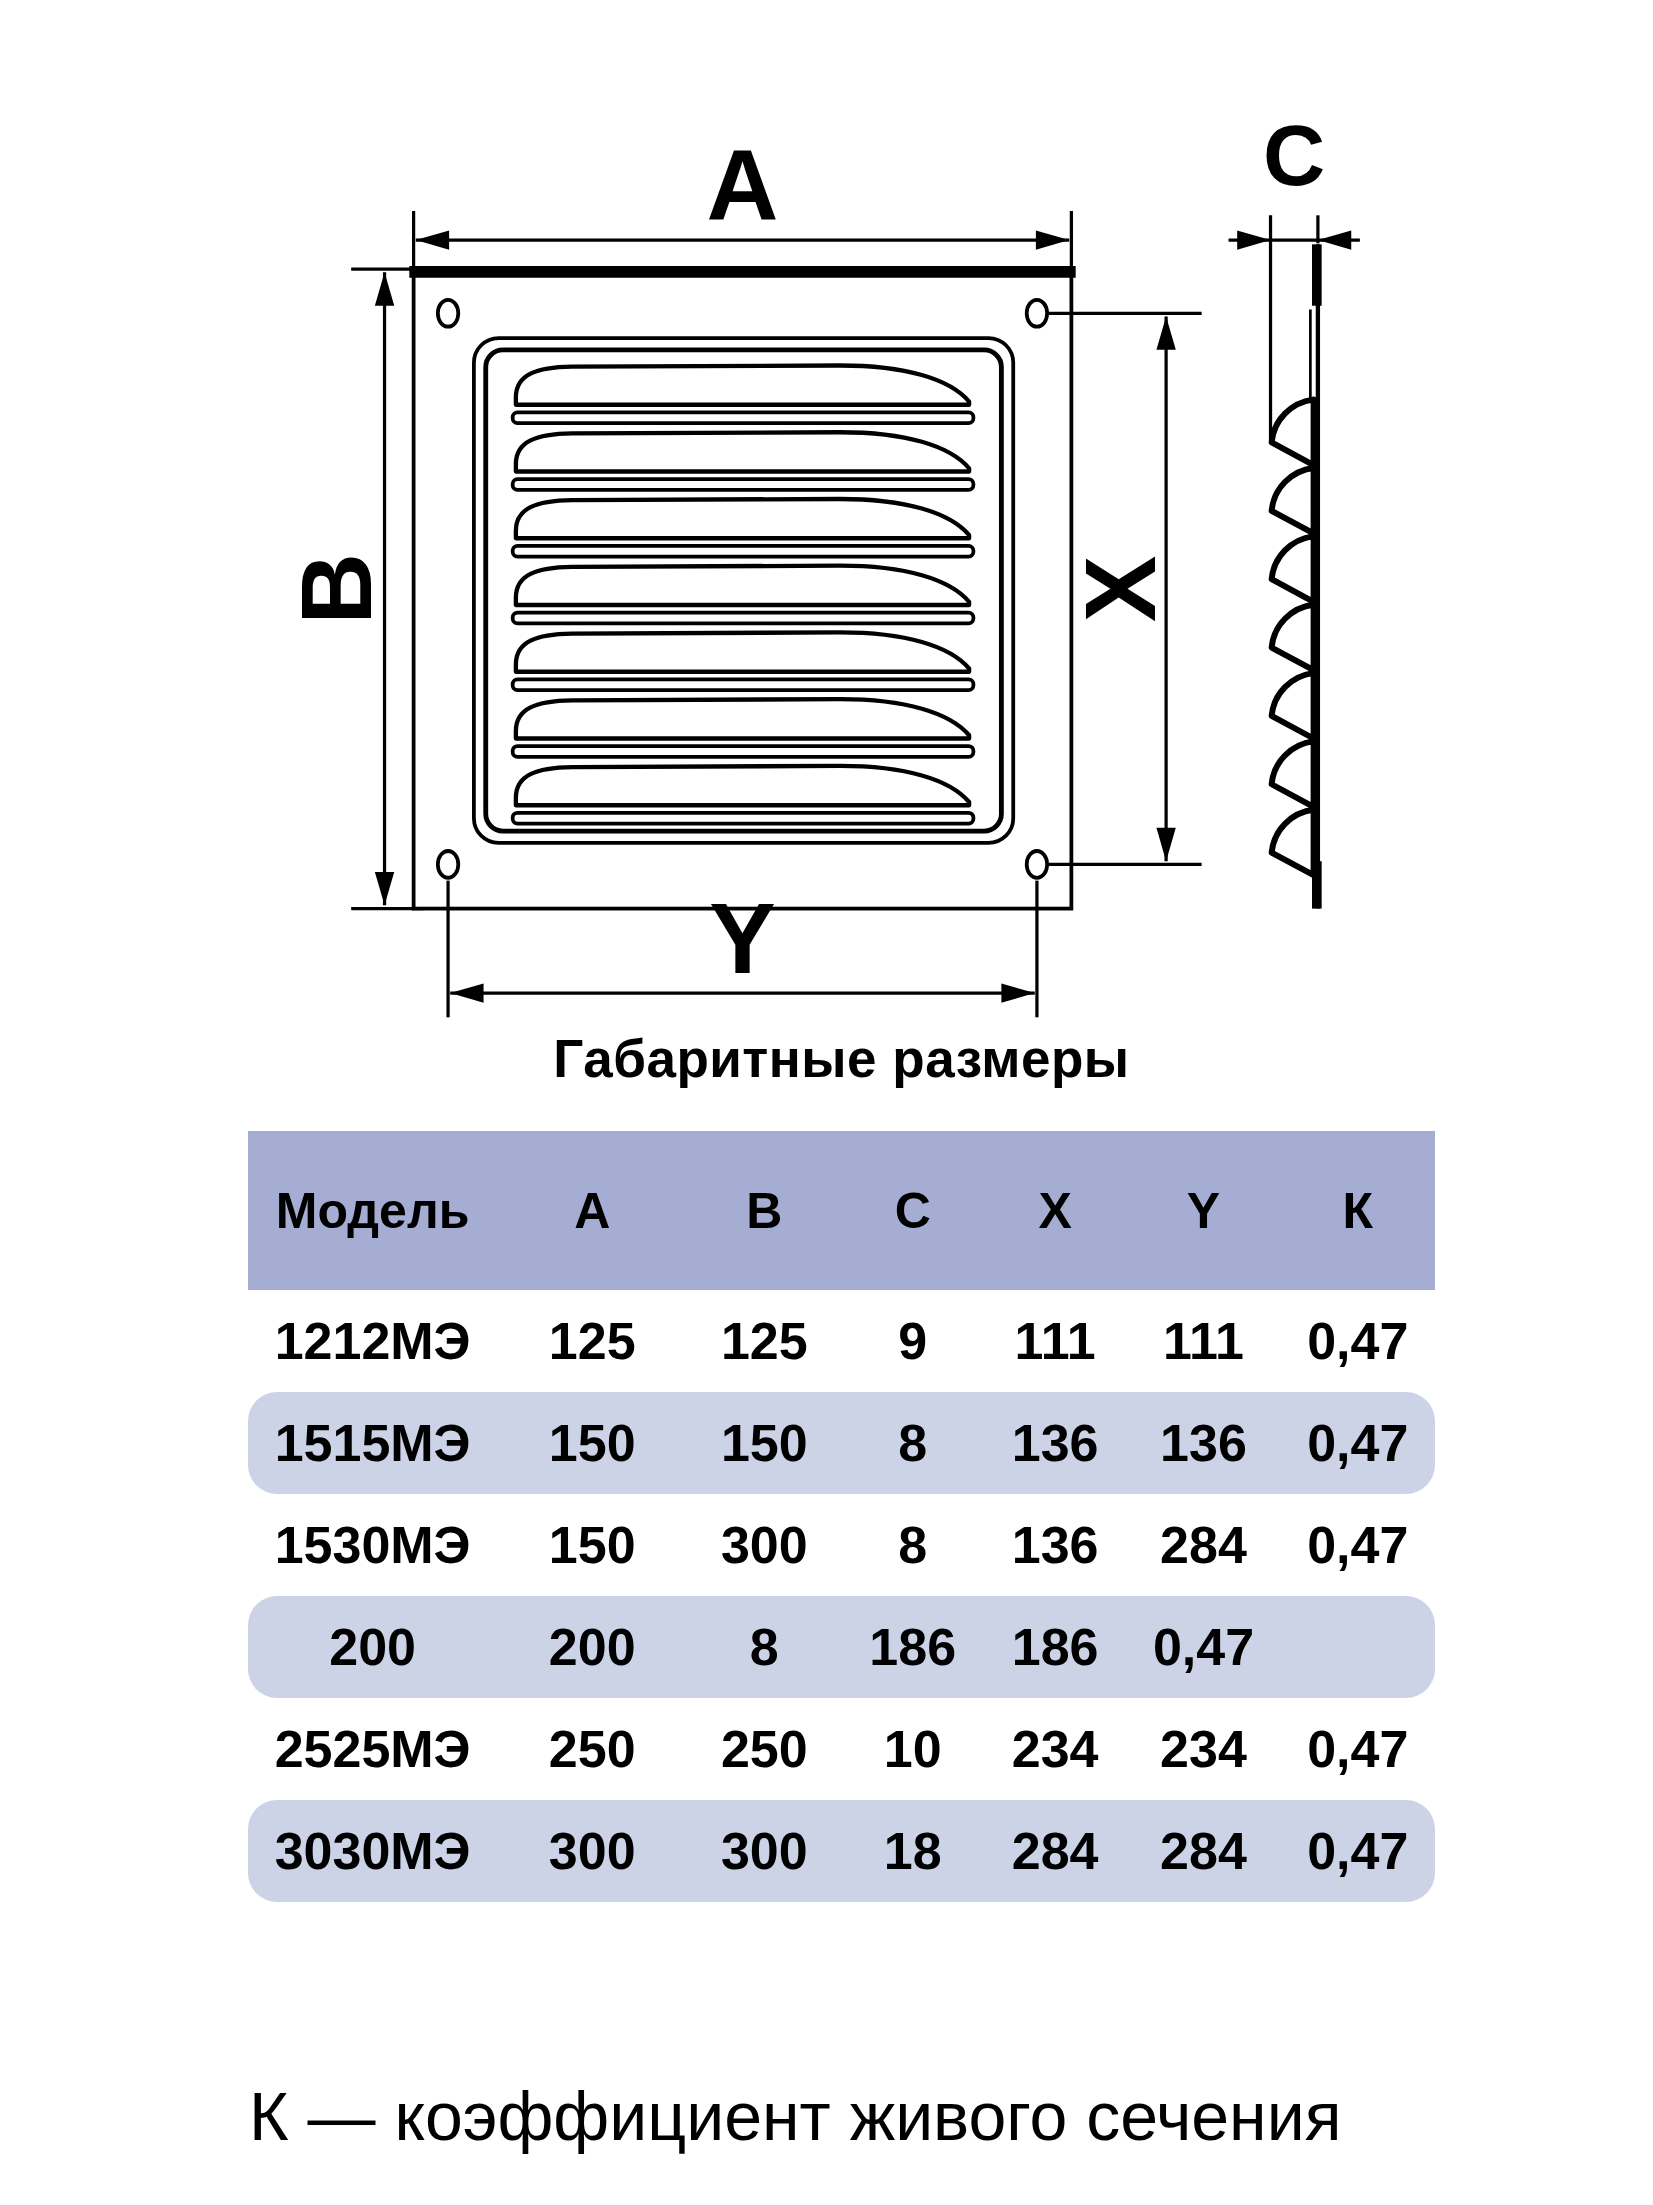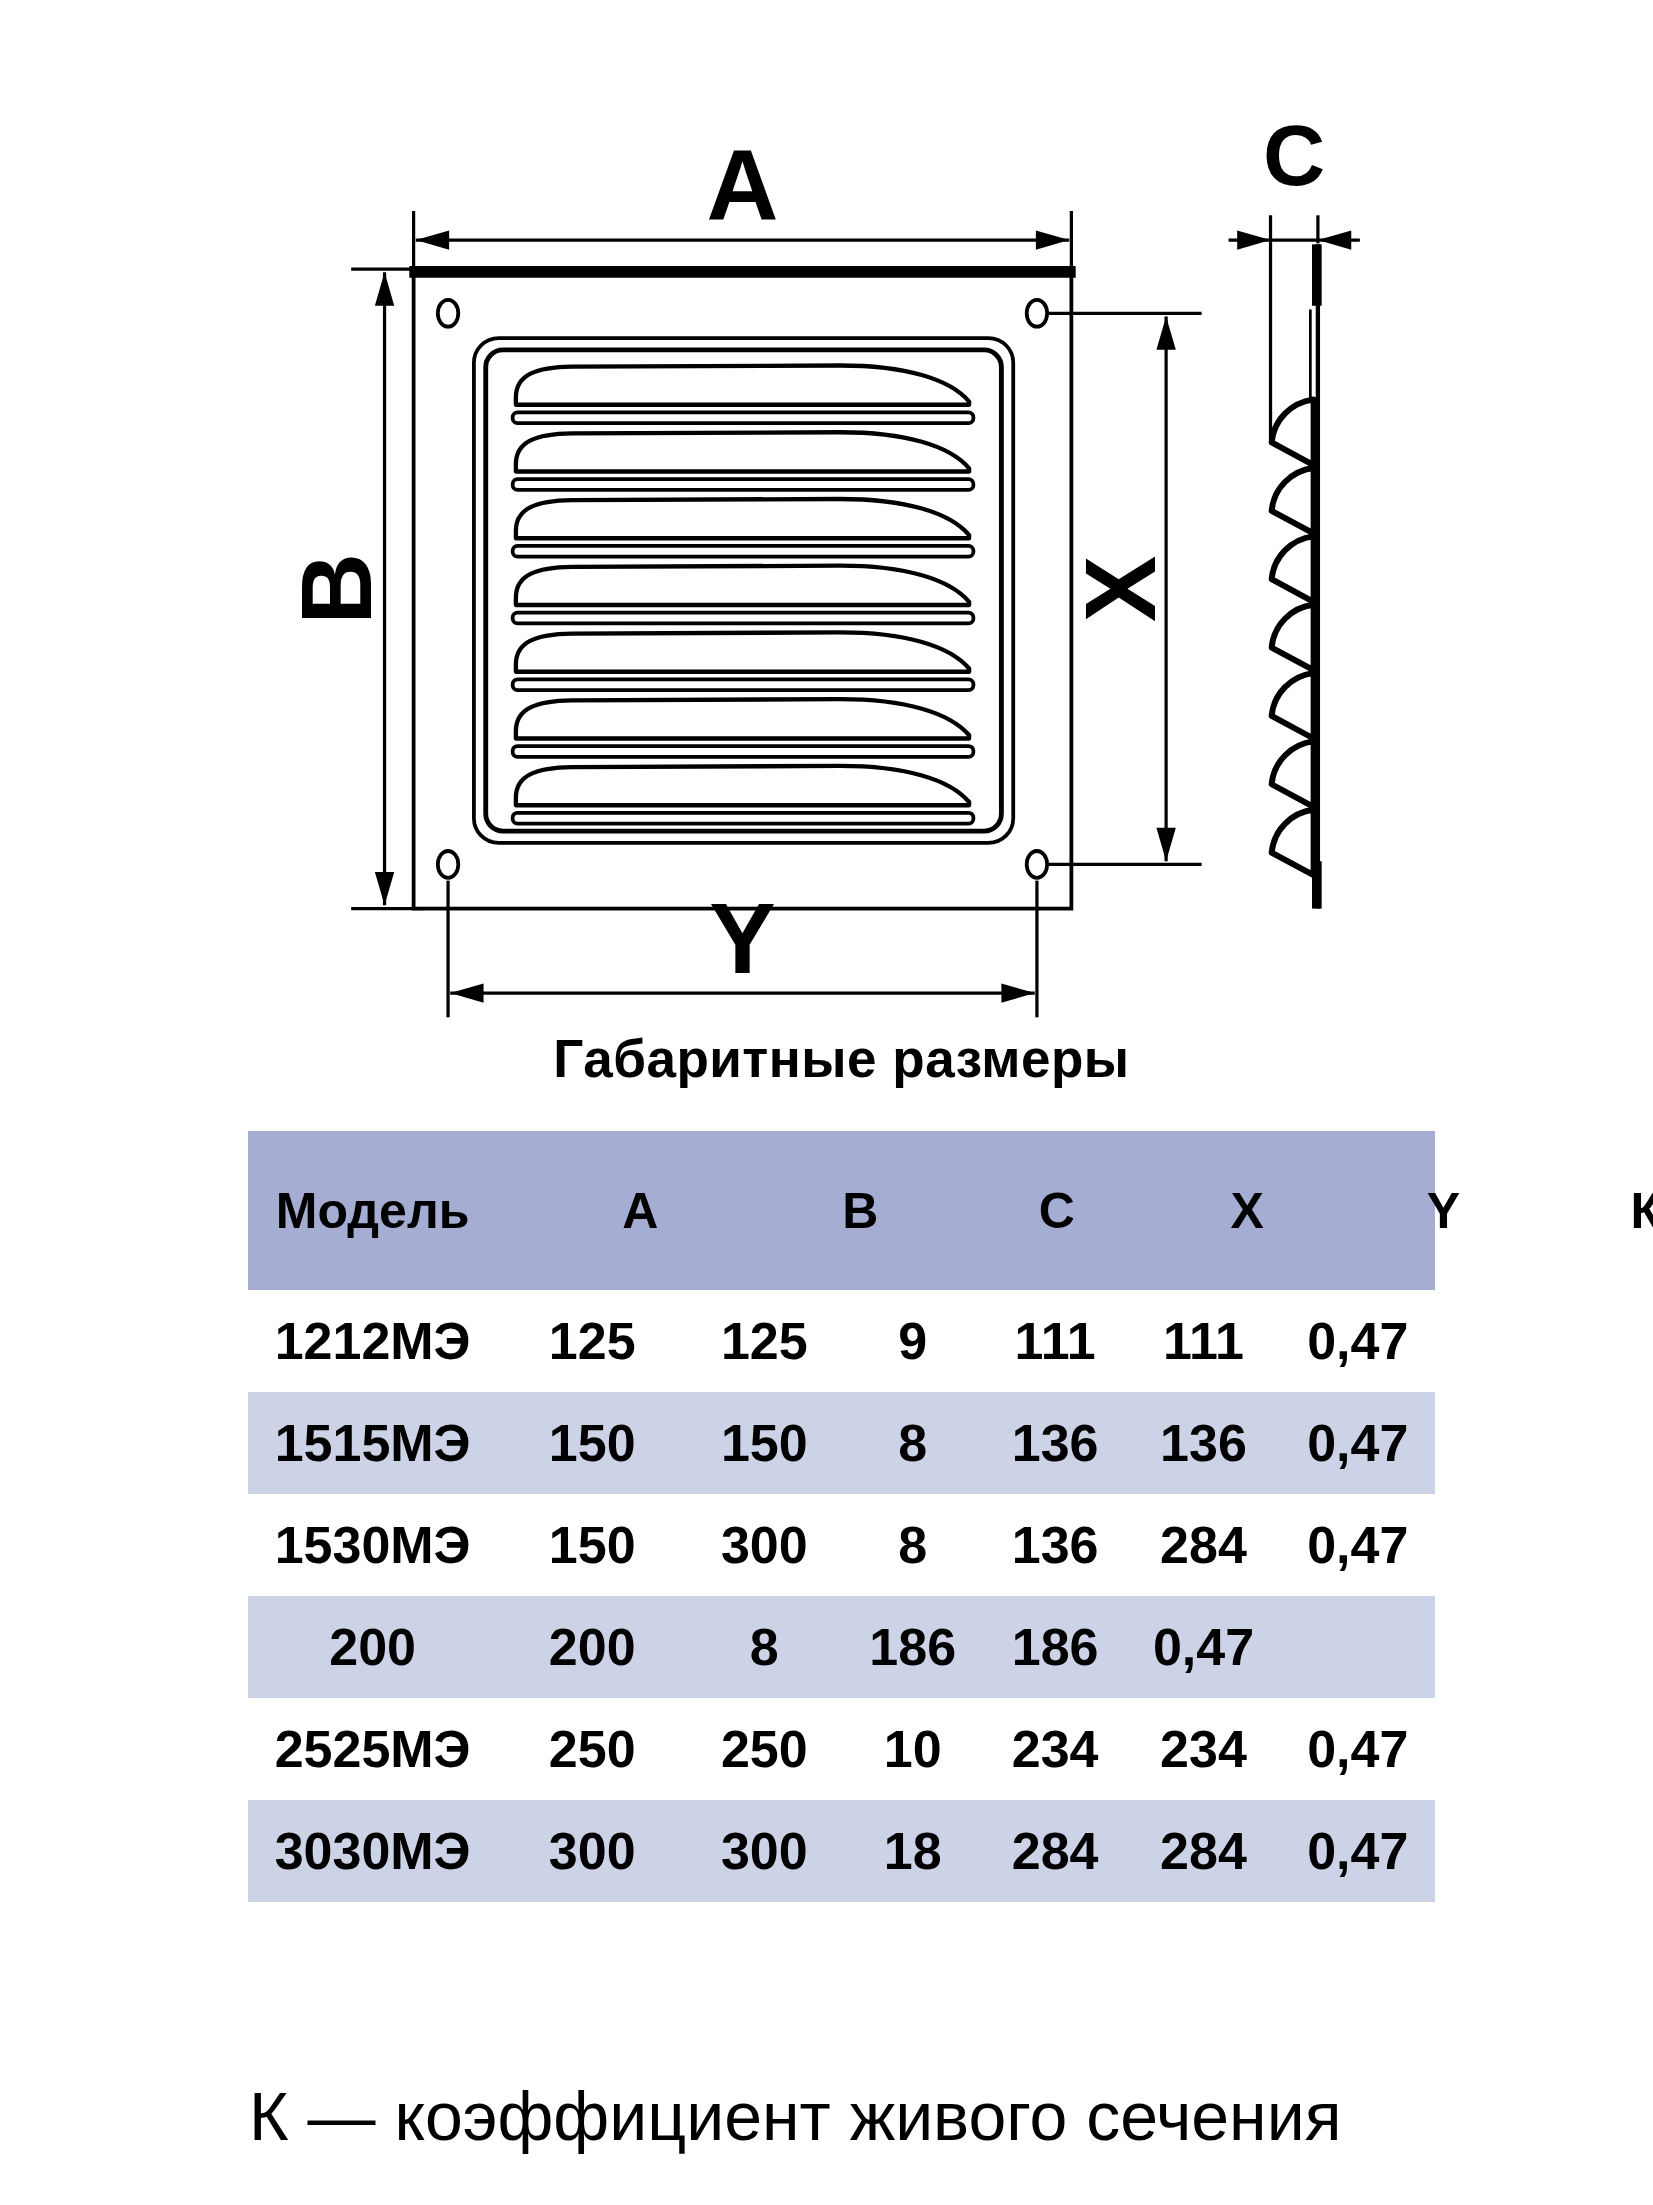--- a/index.html
+++ b/index.html
@@ -14,23 +14,23 @@
     position:absolute;left:248px;top:1024px;width:1187px;
     text-align:center;font-size:53px;font-weight:700;line-height:70px;
     letter-spacing:0.5px;
   }
   #spec-table{position:absolute;left:248px;top:1131px;width:1187px;}
   .t-row{
     display:grid;
     grid-template-columns:21% 16% 13% 12% 12% 13% 13%;
     align-items:center;
   }
-  .t-head{height:159px;background:var(--header-band,#a5aed2);font-weight:600;font-size:50px;gap:48px;}
+  .t-head{height:159px;background:var(--header-band,#a5aed2);font-weight:600;font-size:50px;}
   .t-data{height:102px;font-weight:700;font-size:52px;}
-  .t-data.banded{background:var(--row-band,#cdd3e7);}
+  .t-data.banded{background:var(--row-band,#cdd3e7);border-radius:29px;}
   .t-cell{text-align:center;white-space:nowrap;}
   #footnote{
     position:absolute;left:249px;top:2077px;
     font-size:68px;font-weight:400;letter-spacing:0px;
   }
 </style>
 </head>
 <body>
 
 <svg id="drawing" width="1654" height="1055" viewBox="0 0 3072 1960" aria-hidden="true">

